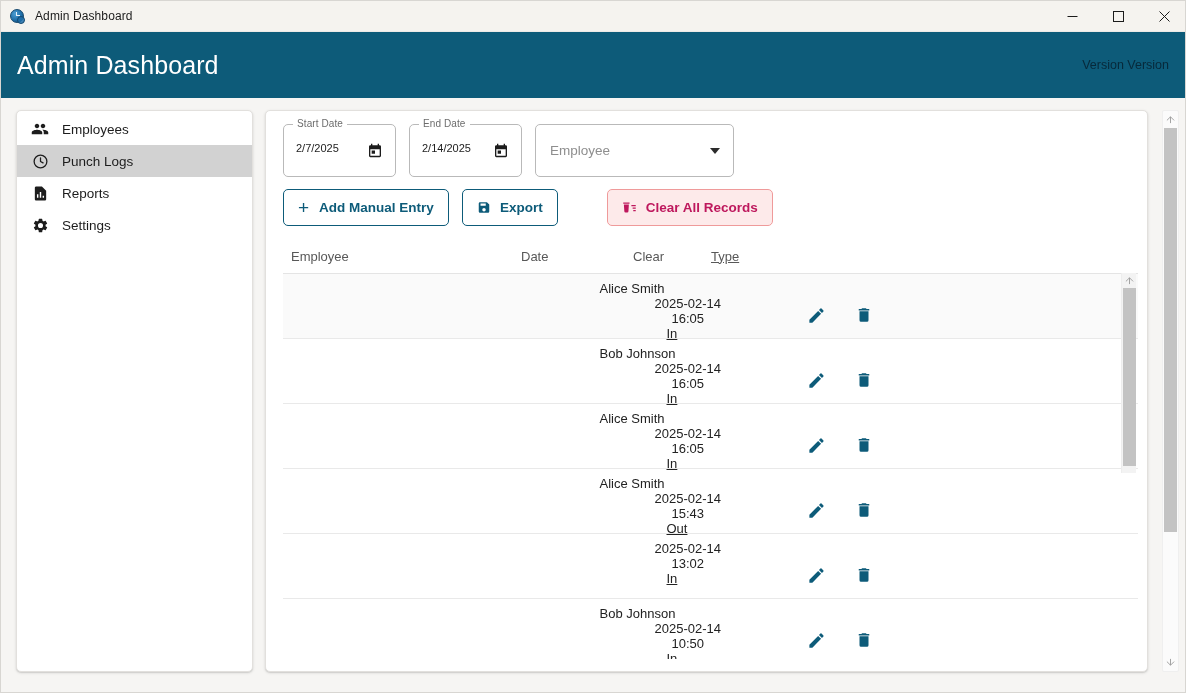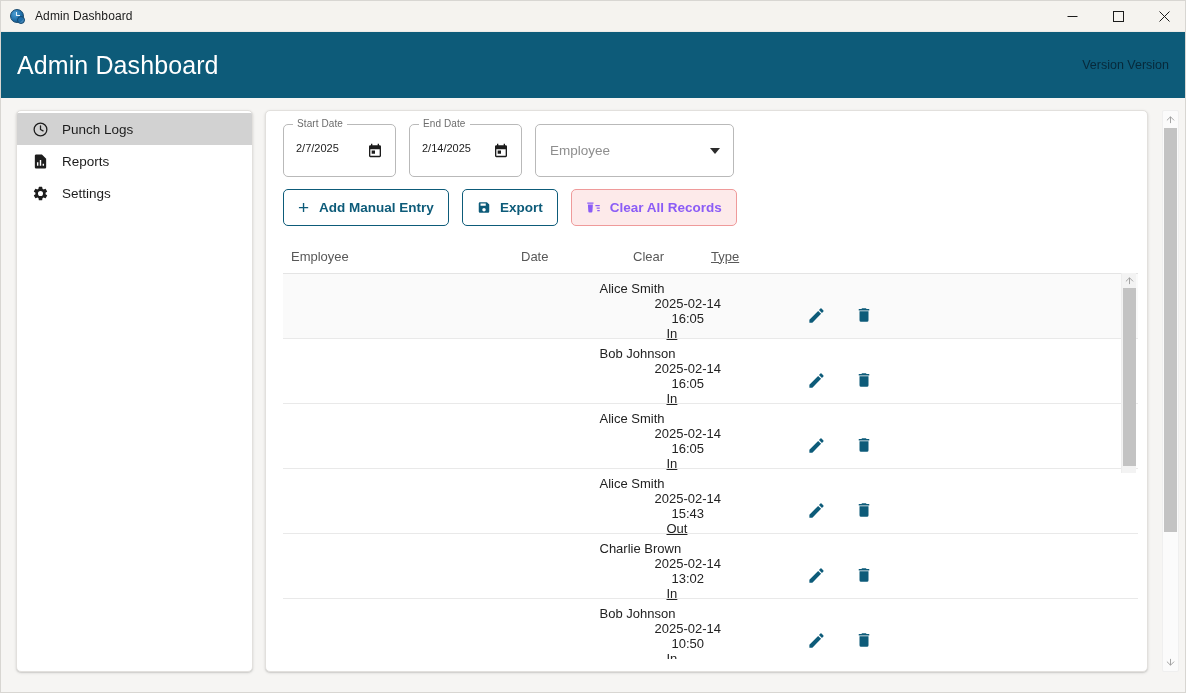--- a/index.html
+++ b/index.html
@@ -274,24 +274,25 @@
   .actionrow {
     position: absolute;
     left: 17px; top: 78px;
     display: flex;
     align-items: center;
   }
   .actionrow .btn { margin-right: 13px; }
   .btn-danger {
     height: 37px;
     border: 1px solid #ef9a9a;
-    color: #8b5cf6;
+    color: #be185d;
     background: #fdeaea;
     font-size: 13.5px;
     padding: 0 14px;
+    margin-left: 36px;
   }
   .plus-glyph {
     font-size: 19px;
     line-height: 1;
     margin-right: 10px;
     font-weight: 400;
   }
 
   
   .tablewrap {
@@ -454,20 +455,28 @@
   <div class="appheader">
     <div class="appheader-title">Admin Dashboard</div>
     <div class="appheader-license">Version Version</div>
   </div>
 
   <div class="bodyarea">
 
     <div class="sidebar">
       <div class="nav-gap"></div>
 
+      <div class="nav-item">
+        <span class="nav-icon">
+          <svg width="18" height="18" viewBox="0 0 24 24" fill="currentColor">
+            <path d="M16 11c1.66 0 2.99-1.34 2.99-3S17.66 5 16 5c-1.66 0-3 1.34-3 3s1.34 3 3 3zm-8 0c1.66 0 2.99-1.34 2.99-3S9.66 5 8 5C6.34 5 5 6.34 5 8s1.34 3 3 3zm0 2c-2.33 0-7 1.17-7 3.5V19h14v-2.5c0-2.33-4.67-3.5-7-3.5zm8 0c-.29 0-.62.02-.97.05 1.16.84 1.97 1.97 1.97 3.45V19h6v-2.5c0-2.33-4.67-3.5-7-3.5z"></path>
+          </svg>
+        </span>
+        <span class="nav-label">Employees</span>
+      </div>
 
       <div class="nav-item selected">
         <span class="nav-icon">
           <svg width="17" height="17" viewBox="0 0 24 24" fill="none" stroke="currentColor" stroke-width="1.8">
             <circle cx="12" cy="12" r="9"></circle>
             <polyline points="12,6.8 12,12 15.6,14" stroke-linecap="round" stroke-linejoin="round"></polyline>
           </svg>
         </span>
         <span class="nav-label">Punch Logs</span>
       </div>
@@ -652,21 +661,20 @@
                   <svg width="18" height="18" viewBox="0 0 24 24" fill="currentColor">
                     <path d="M6 19a2 2 0 002 2h8a2 2 0 002-2V7H6v12zM19 4h-3.5l-1-1h-5l-1 1H5v2h14V4z"></path>
                   </svg>
                 </span>
               </div>
             </div>
           </div>
 
           <div class="trow">
             <div class="cells">
-              <div class="td col-emp">Charlie Brown</div>
               <div class="td col-date">2025-02-14</div>
               <div class="td col-time">13:02</div>
               <div class="td col-type">In</div>
             </div>
             <div class="rowactions">
               <div class="iconbtn">
                 <span>
                   <svg width="19" height="19" viewBox="0 0 24 24" fill="currentColor">
                     <path d="M3 17.25V21h3.75L17.81 9.94l-3.75-3.75L3 17.25zM20.71 7.04a1 1 0 000-1.41l-2.34-2.34a1 1 0 00-1.41 0l-1.83 1.83 3.75 3.75 1.83-1.83z"></path>
                   </svg>

